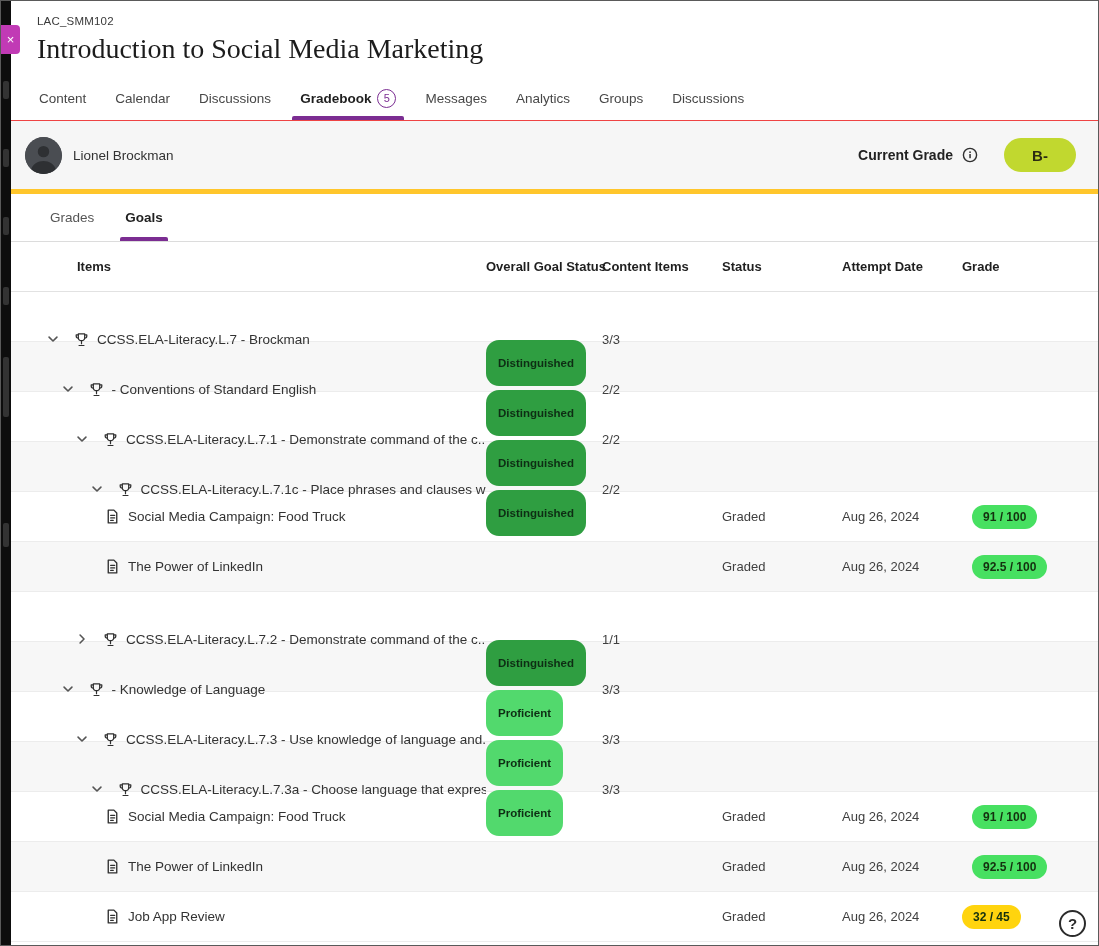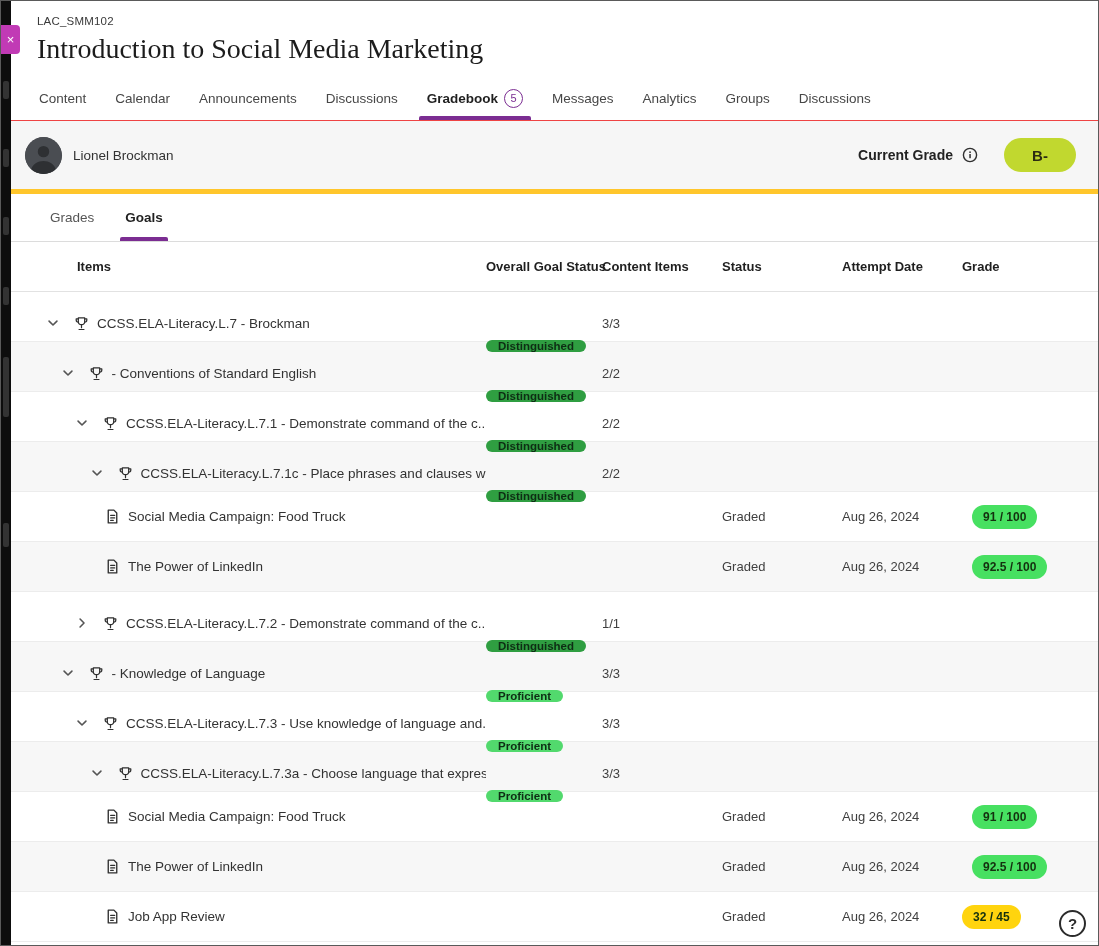--- a/index.html
+++ b/index.html
@@ -119,21 +119,21 @@
   .chevron-btn svg { transition:transform .1s; }
   .chevron-btn.collapsed svg { transform:rotate(-90deg); }
   .row-icon { width:17px; height:17px; margin-right:7px; flex:0 0 auto; color:#2f2f2f; display:flex; align-items:center; }
   .row-icon svg { width:100%; height:100%; }
   .row-label {
     font-size:13.5px; color:#333; white-space:nowrap;
     overflow:hidden; text-overflow:clip;
   }
 
   .badge {
-    display:inline-block; padding:0 12px; border-radius:13px;
+    display:inline-block; padding:17px 12px; border-radius:13px;
     font-size:11.5px; font-weight:700; color:#0e2d14; white-space:nowrap;margin-top:48px;
   }
   .badge.distinguished { background:var(--distinguished_bg, #2f9e41); }
   .badge.proficient    { background:var(--proficient_bg, #52d96d); }
 
   .content-items-cell, .status-cell, .date-cell { font-size:13px; color:#3f3f3f; }
 
   .grade-pill {
     display:inline-block; padding:5px 11px; border-radius:13px; border:none;
     font-size:12px; font-weight:700; color:#14300f; cursor:pointer;
@@ -172,23 +172,20 @@
     <div class="course-code">LAC_SMM102</div>
     <h1 class="course-title">Introduction to Social Media Marketing</h1>
   </div>
 
   <nav class="course-nav">
     <button class="nav-tab">
       <span class="tab-label">Content</span>
     </button>
     <button class="nav-tab">
       <span class="tab-label">Calendar</span>
-    </button>
-    <button class="nav-tab">
-      <span class="tab-label">Announcements</span>
     </button>
     <button class="nav-tab">
       <span class="tab-label">Discussions</span>
     </button>
     <button class="nav-tab active">
       <span class="tab-label">Gradebook</span>
       <span class="tab-badge">5</span>
     </button>
     <button class="nav-tab">
       <span class="tab-label">Messages</span>

